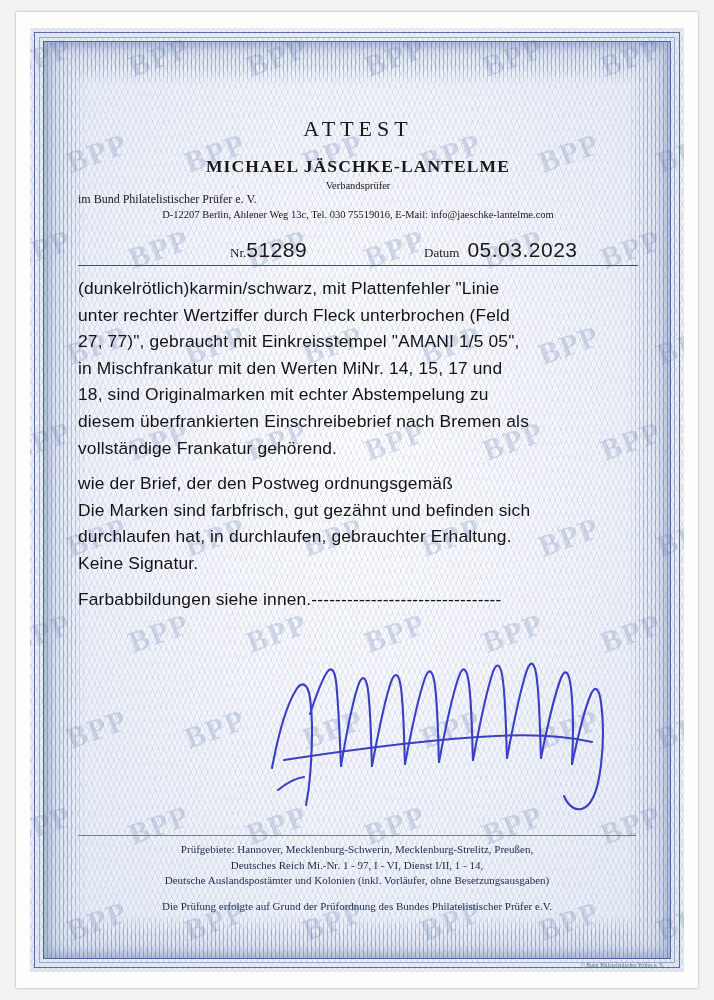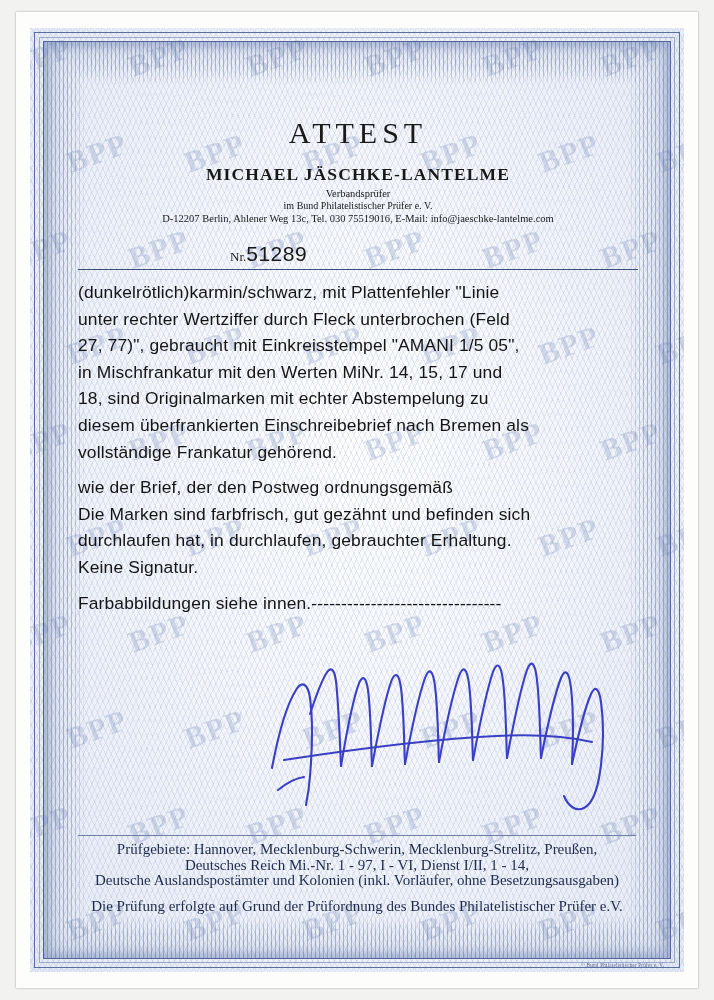--- a/index.html
+++ b/index.html
@@ -95,44 +95,44 @@
     position: absolute;
     left: 48px;
     top: 88px;
     width: 560px;
     color: #181818;
   }
 
   .title {
     text-align: center;
     font-family: "Liberation Serif", serif;
-    font-size: 30px;
+    font-size: 22px;
     letter-spacing: 5px;
     font-weight: normal;
     color: #1a1a1a;
     margin: 0 0 14px 0;
   }
   .expert-name {
     text-align: center;
     font-family: "Liberation Serif", serif;
     font-size: 17.5px;
     letter-spacing: 1.1px;
     font-weight: bold;
     margin: 0 0 3px 0;
   }
   .expert-role {
     text-align: center;
     font-family: "Liberation Serif", serif;
     font-size: 10.5px;
     margin: 0;
   }
   .expert-assoc {
-    text-align: center;
-    font-family: "Liberation Serif", serif;
-    font-size: 10px;
+    text-align: left;
+    font-family: "Liberation Serif", serif;
+    font-size: 12px;
     margin: 1px 0 0 0;
   }
   .expert-contact {
     text-align: center;
     font-family: "Liberation Serif", serif;
     font-size: 10.5px;
     margin: 2px 0 0 0;
   }
 
   
@@ -198,21 +198,21 @@
   }
 
   
   #footer {
     position: absolute;
     left: 48px;
     right: 48px;
     bottom: 58px;
     text-align: center;
     font-family: "Liberation Serif", serif;
-    font-size: 15px;
+    font-size: 11px;
     line-height: 15.5px;
     color: #1c2a4a;
   }
   #footer .hr {
     border-top: 1px solid #6d7ea8;
     margin: 0 auto 6px auto;
     width: 100%;
   }
   #footer-note {
     margin-top: 10px;
@@ -310,20 +310,24 @@
         <div class="expert-name">MICHAEL JÄSCHKE-LANTELME</div>
         <div class="expert-role">Verbandsprüfer</div>
         <div class="expert-assoc">im Bund Philatelistischer Prüfer e. V.</div>
         <div class="expert-contact">D-12207 Berlin, Ahlener Weg 13c, Tel. 030 75519016, E-Mail: info@jaeschke-lantelme.com</div>
 
         <div class="meta-row">
           <div class="meta-left">
             <span class="meta-label">Nr.</span>
             <span class="meta-value">51289</span>
           </div>
+          <div class="meta-right">
+            <span class="meta-label">Datum</span>
+            <span class="meta-value">05.03.2023</span>
+          </div>
           <div class="rule"></div>
         </div>
 
         <div class="body-text">
           <div>
             <p>(dunkelrötlich)karmin/schwarz, mit Plattenfehler "Linie</p>
             <p>unter rechter Wertziffer durch Fleck unterbrochen (Feld</p>
             <p>27, 77)", gebraucht mit Einkreisstempel "AMANI  1/5 05",</p>
             <p>in Mischfrankatur mit den Werten MiNr. 14, 15, 17 und</p>
             <p>18, sind Originalmarken mit echter Abstempelung zu</p>

